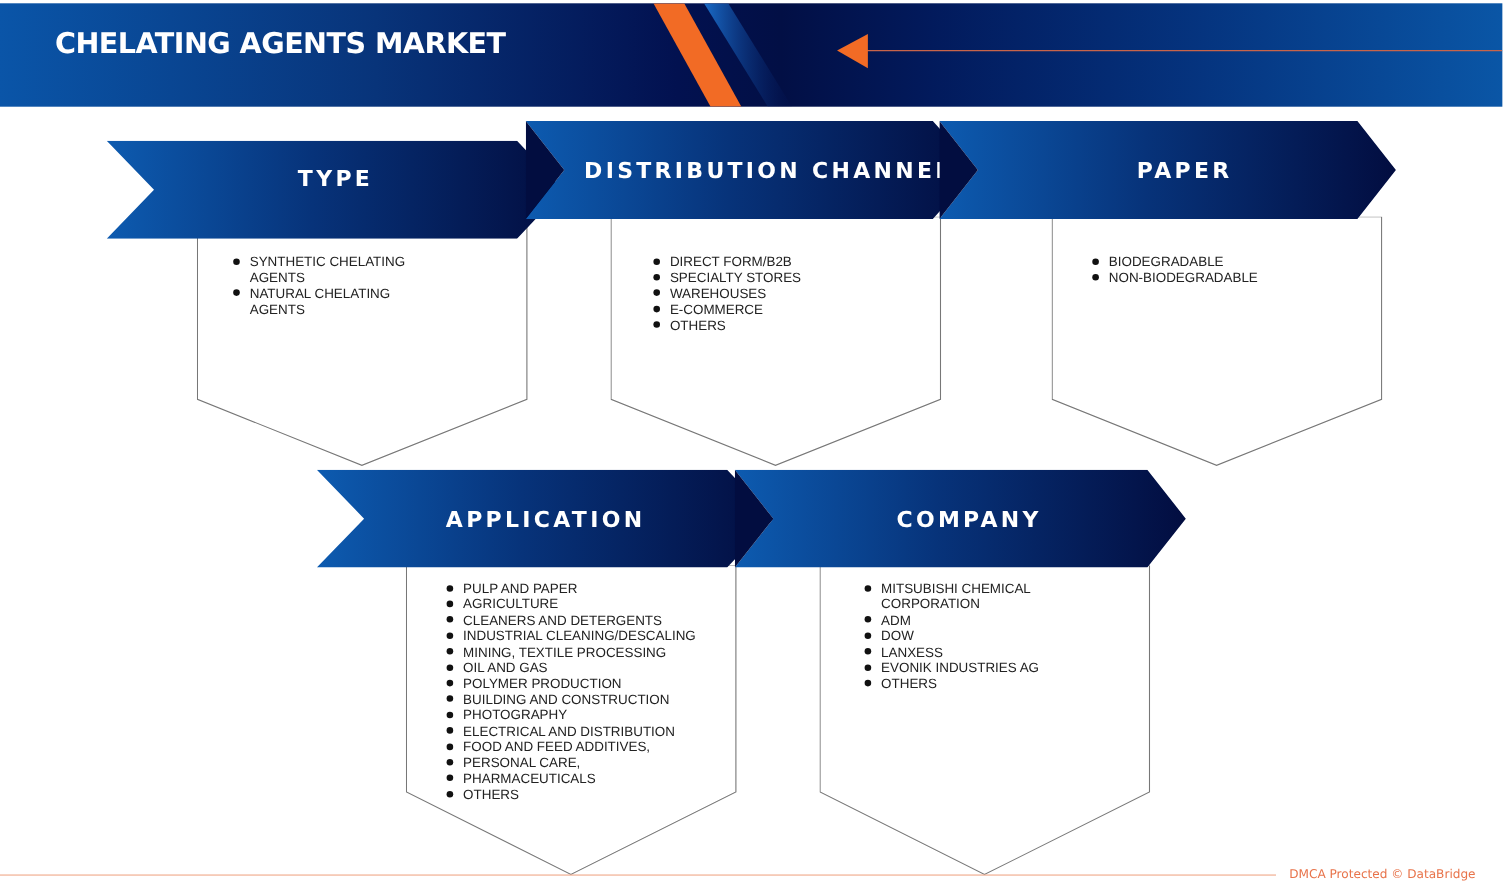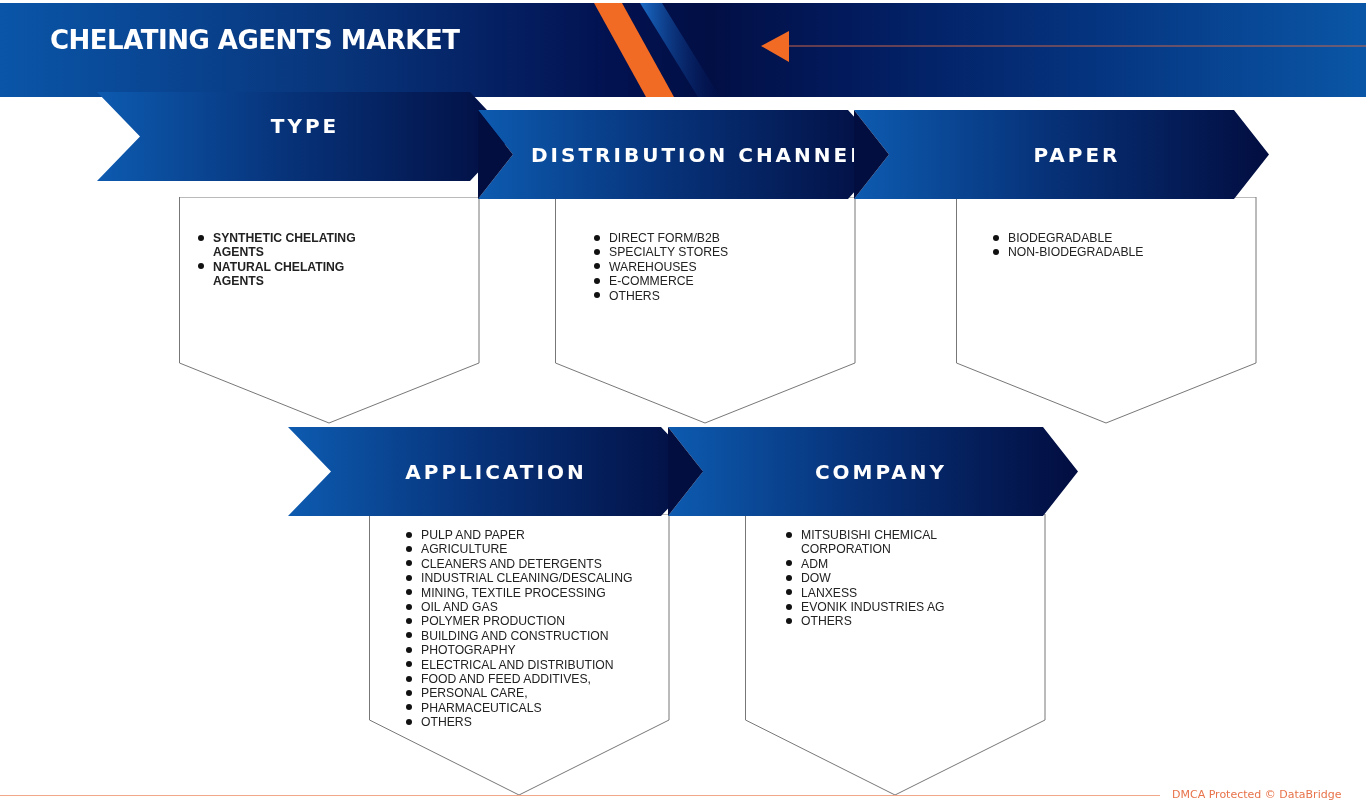--- a/index.html
+++ b/index.html
@@ -69,21 +69,21 @@
     <line x1="788" y1="43" x2="1366" y2="43" stroke="#c8644a" stroke-width="1.2"></line>
     <polygon points="761,43 789,28 789,59" fill="#f26b25"></polygon>
   </svg>
   <div class="banner-title">CHELATING AGENTS MARKET</div>
 </div>
 
 <div class="box" style="left:179px; top:197px; width:301px; height:228px;">
   <svg width="301" height="228">
       <polygon points="0.5,0 0.5,166 150,226 300,166 300,0" fill="#fff" stroke="#777" stroke-width="1"></polygon>
     </svg>
-  <ul style="left:18px; top:34px; width:170px;font-weight:bold;">
+  <ul style="left:32px; top:34px; width:170px;">
     <li>SYNTHETIC CHELATING AGENTS</li>
     <li>NATURAL CHELATING AGENTS</li>
   </ul>
 </div>
 
 <div class="box" style="left:555px; top:197px; width:301px; height:228px;">
   <svg width="301" height="228">
       <polygon points="0.5,0 0.5,166 150,226 300,166 300,0" fill="#fff" stroke="#777" stroke-width="1"></polygon>
     </svg>
   <ul style="left:38px; top:34px; width:220px;">
@@ -98,21 +98,21 @@
 <div class="box" style="left:936px; top:197px; width:301px; height:228px;margin-left:20px;">
   <svg width="301" height="228">
       <polygon points="0.5,0 0.5,166 150,226 300,166 300,0" fill="#fff" stroke="#777" stroke-width="1"></polygon>
     </svg>
   <ul style="left:36px; top:34px; width:220px;">
     <li>BIODEGRADABLE</li>
     <li>NON-BIODEGRADABLE</li>
   </ul>
 </div>
 
-<div class="chev" style="left:97px; top:92px; width:416px; height:67px;">
+<div class="chev" style="left:97px; top:128px; width:416px; height:67px;">
   <svg width="416" height="89">
     <defs>
         <linearGradient id="g1" x1="0" y1="0" x2="1" y2="0">
           <stop offset="0" stop-color="#0d5bb0"></stop>
           <stop offset="0.45" stop-color="#07337a"></stop>
           <stop offset="1" stop-color="#020d40"></stop>
         </linearGradient>
       </defs>
     <polygon points="0,0 373,0 415,44.5 373,89 0,89 43,44.5" fill="url(#g1)"></polygon>
   </svg>

